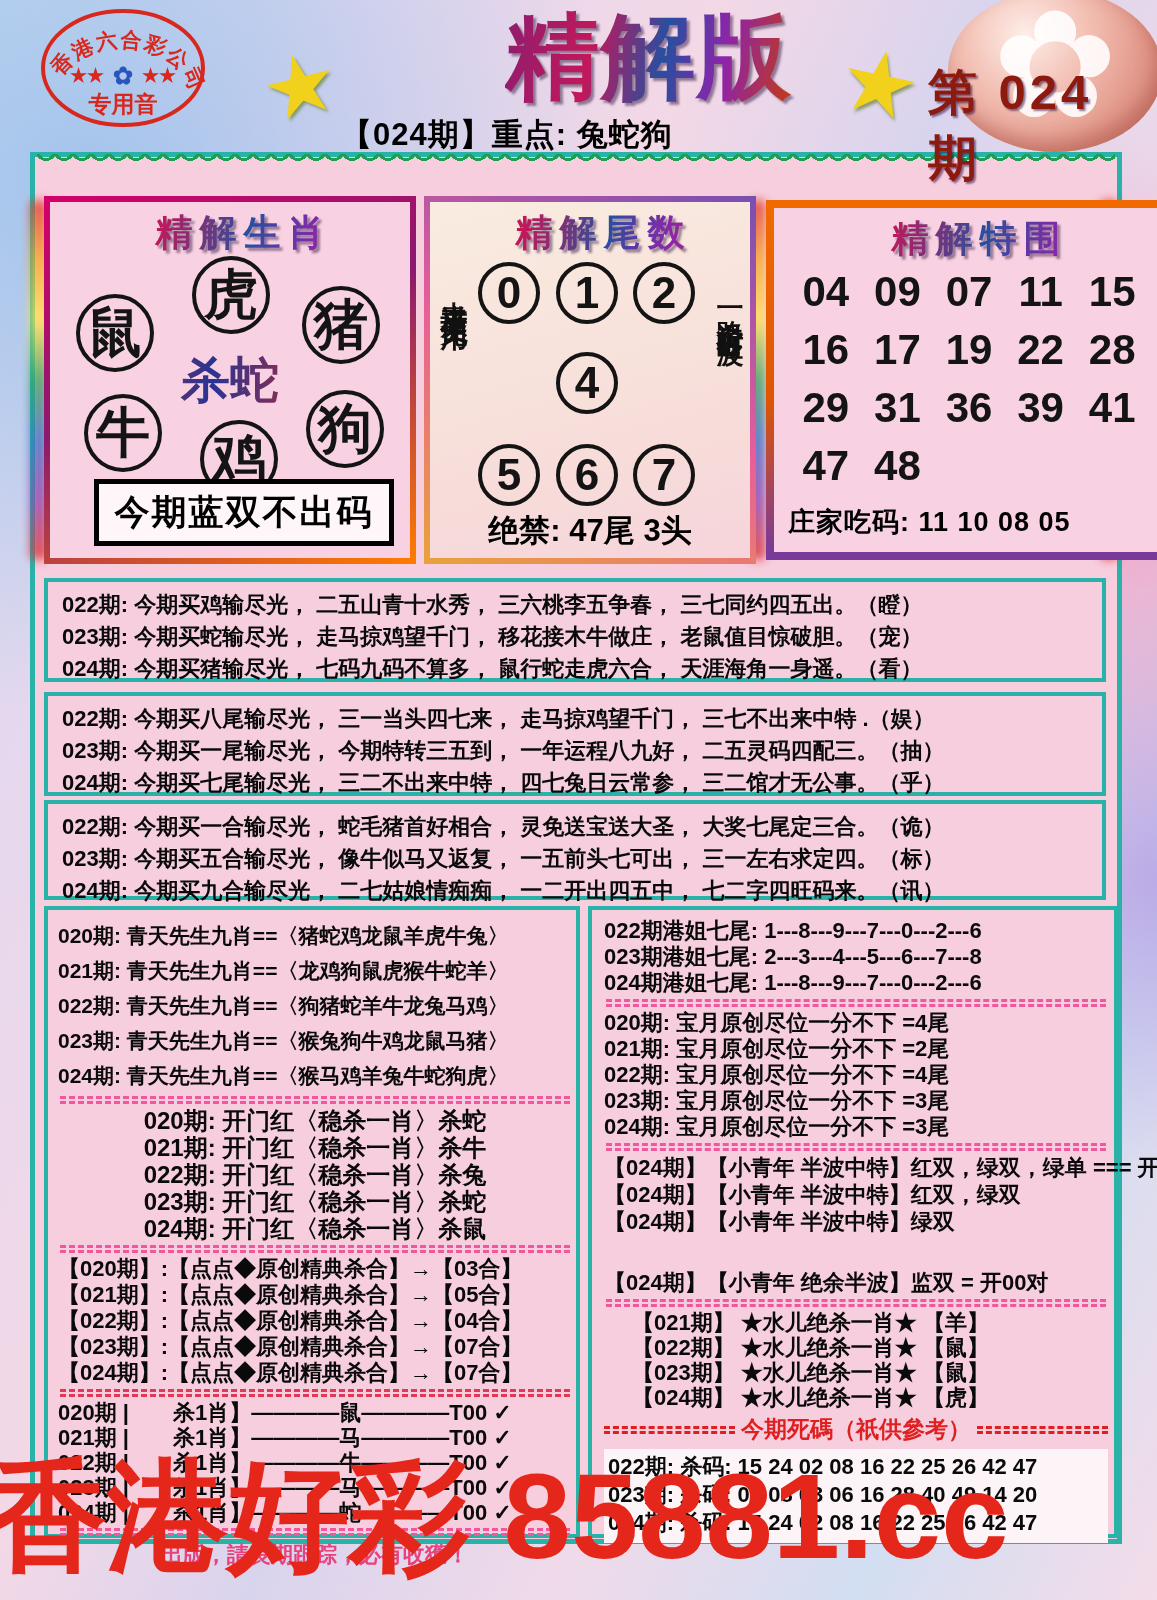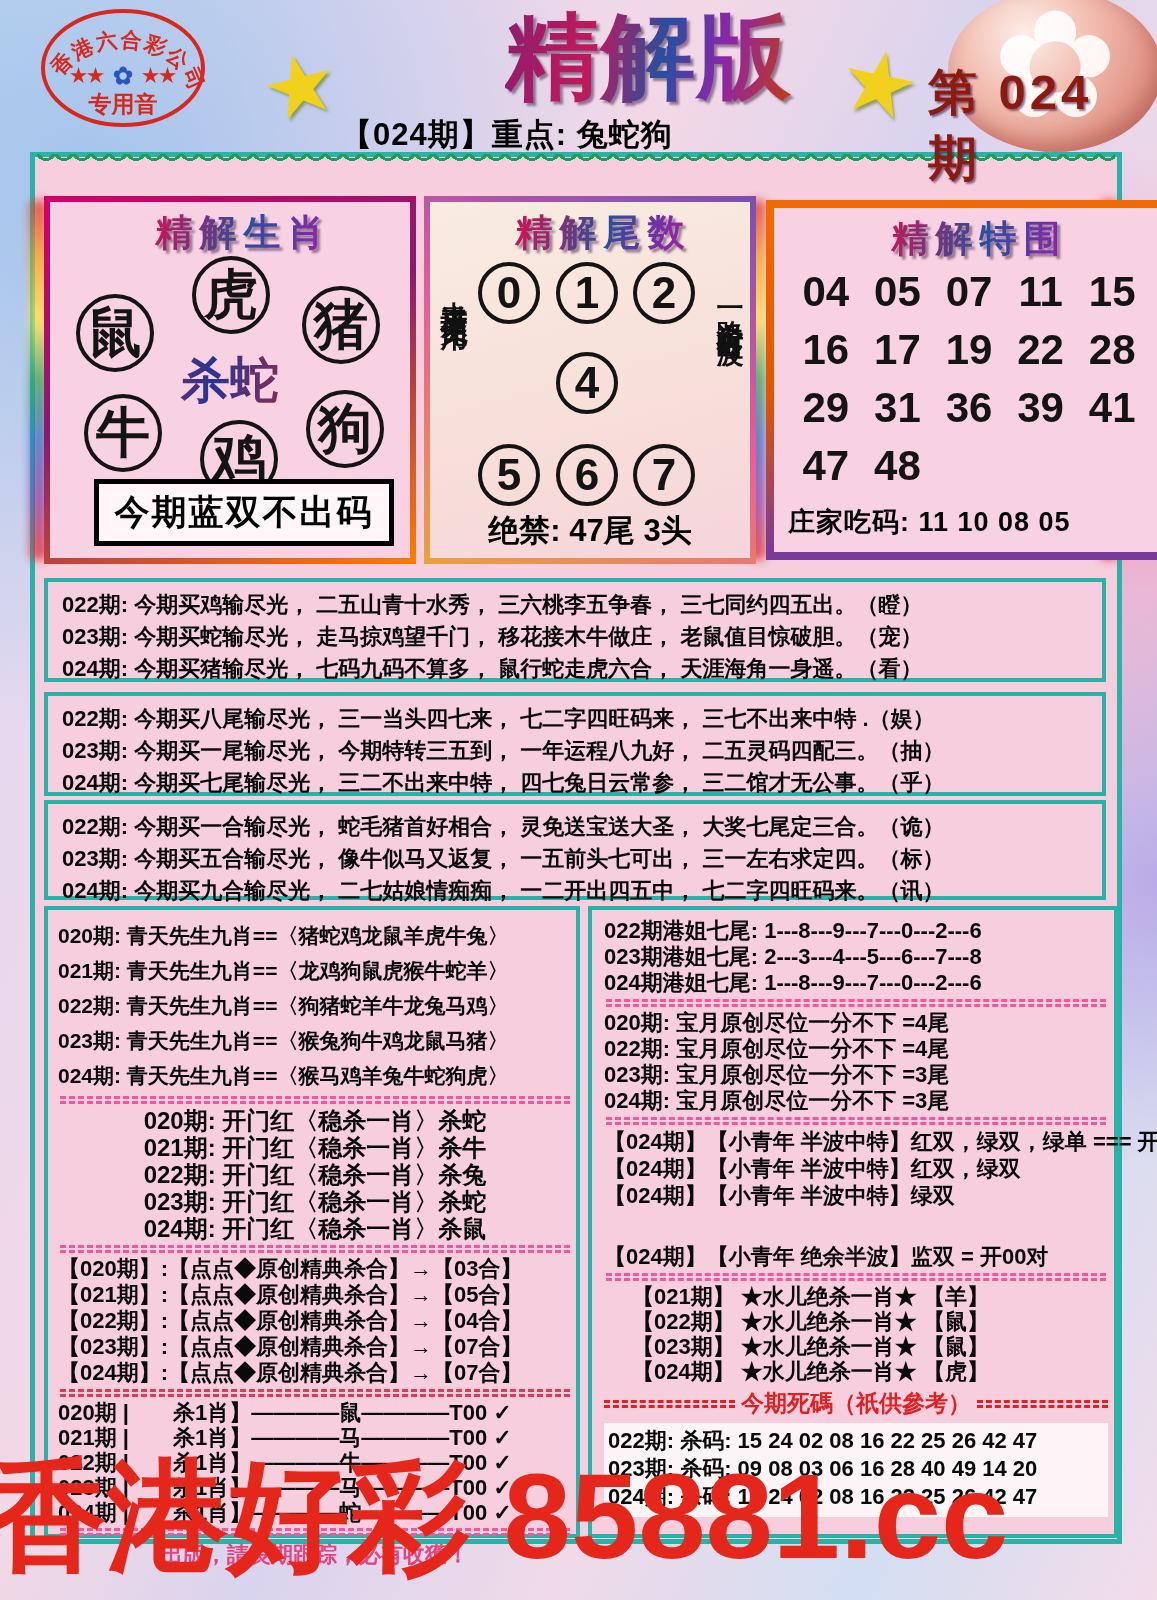--- a/index.html
+++ b/index.html
@@ -159,21 +159,21 @@
     <div class="circ nc t4">5</div>
     <div class="circ nc t5">6</div>
     <div class="circ nc t6">7</div>
     <div class="tban">绝禁: 47尾 3头</div>
   </div>
 
   <div class="abs box sbox">
     <div class="box-title gt">精解特围</div>
     <div class="sgrid">
       <span>04</span>
-      <span>05</span>
+      <span>09</span>
       <span>07</span>
       <span>11</span>
       <span>15</span>
       <span>16</span>
       <span>17</span>
       <span>19</span>
       <span>22</span>
       <span>28</span>
       <span>29</span>
       <span>31</span>
@@ -185,21 +185,21 @@
     </div>
     <div class="sbank">庄家吃码:  11 10 08 05</div>
   </div>
 
   <div class="abs poem p1">
     <div>022期:  今期买鸡输尽光， 二五山青十水秀， 三六桃李五争春， 三七同约四五出。（瞪）</div>
     <div>023期:  今期买蛇输尽光， 走马掠鸡望千门， 移花接木牛做庄， 老鼠值目惊破胆。（宠）</div>
     <div>024期:  今期买猪输尽光， 七码九码不算多， 鼠行蛇走虎六合， 天涯海角一身遥。（看）</div>
   </div>
   <div class="abs poem p2">
-    <div>022期:  今期买八尾输尽光， 三一当头四七来， 七二字四旺码来， 三七不出来中特 .（娱）</div>
+    <div>022期:  今期买八尾输尽光， 三一当头四七来， 走马掠鸡望千门， 三七不出来中特 .（娱）</div>
     <div>023期:  今期买一尾输尽光， 今期特转三五到， 一年运程八九好， 二五灵码四配三。（抽）</div>
     <div>024期:  今期买七尾输尽光， 三二不出来中特， 四七兔日云常参， 三二馆才无公事。（乎）</div>
   </div>
   <div class="abs poem p3">
     <div>022期:  今期买一合输尽光， 蛇毛猪首好相合， 灵免送宝送大圣， 大奖七尾定三合。（诡）</div>
     <div>023期:  今期买五合输尽光， 像牛似马又返复， 一五前头七可出， 三一左右求定四。（标）</div>
     <div>024期:  今期买九合输尽光， 二七姑娘情痴痴， 一二开出四五中， 七二字四旺码来。（讯）</div>
   </div>
 
   <div class="abs col lcol">
@@ -240,20 +240,21 @@
 
   <div class="abs col rcol">
     <div class="gj">
       <div class="line">022期港姐七尾:  1---8---9---7---0---2---6</div>
       <div class="line">023期港姐七尾:  2---3---4---5---6---7---8</div>
       <div class="line">024期港姐七尾:  1---8---9---7---0---2---6</div>
     </div>
     <div class="sep"></div>
     <div class="by">
       <div class="line">020期:  宝月原创尽位一分不下 =4尾</div>
+      <div class="line">021期:  宝月原创尽位一分不下 =2尾</div>
       <div class="line">022期:  宝月原创尽位一分不下 =4尾</div>
       <div class="line">023期:  宝月原创尽位一分不下 =3尾</div>
       <div class="line">024期:  宝月原创尽位一分不下 =3尾</div>
     </div>
     <div class="sep"></div>
     <div class="xqn">
       <div class="line">【024期】【小青年 半波中特】红双，绿双，绿单 === 开</div>
       <div class="line">【024期】【小青年 半波中特】红双，绿双</div>
       <div class="line">【024期】【小青年 半波中特】绿双</div>
       <div class="gap"></div>

